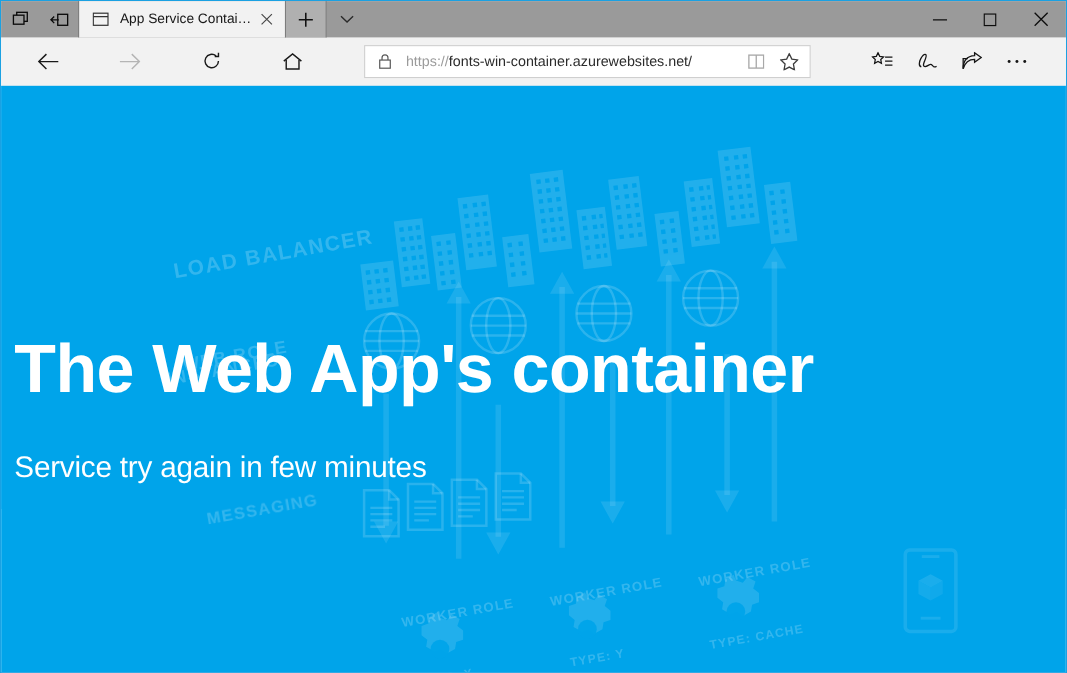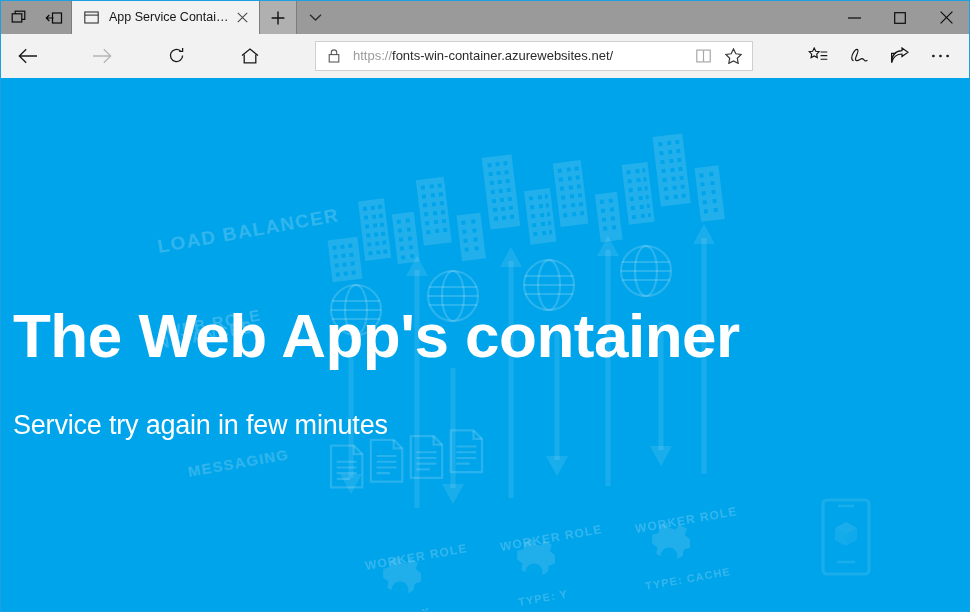--- a/index.html
+++ b/index.html
@@ -116,21 +116,21 @@
     display: flex; align-items: center; justify-content: center;
     color: #0d0d0d;
   }
 
   
   .toolbar {
     height: 44px;
     background: #f2f2f2;
     display: flex;
     align-items: center;
-    padding: 0 8px;
+    padding: 0 24px;
     box-sizing: border-box;
     border-bottom: 1px solid #f2f2f2;
     gap: 36px;
   }
   .navbtn {
     width: 38px; height: 36px;
     display: flex; align-items: center; justify-content: center;
     color: #1a1a1a;
     flex: 0 0 38px;
   }

